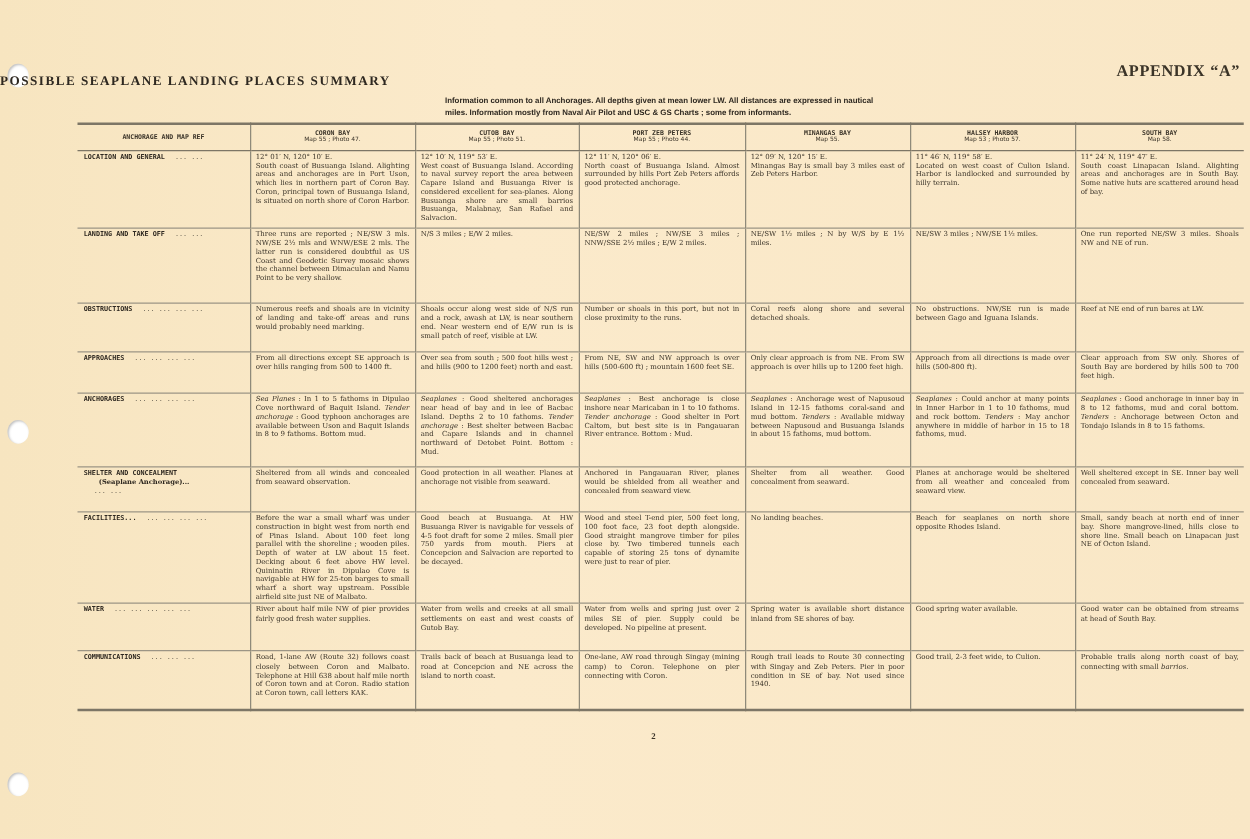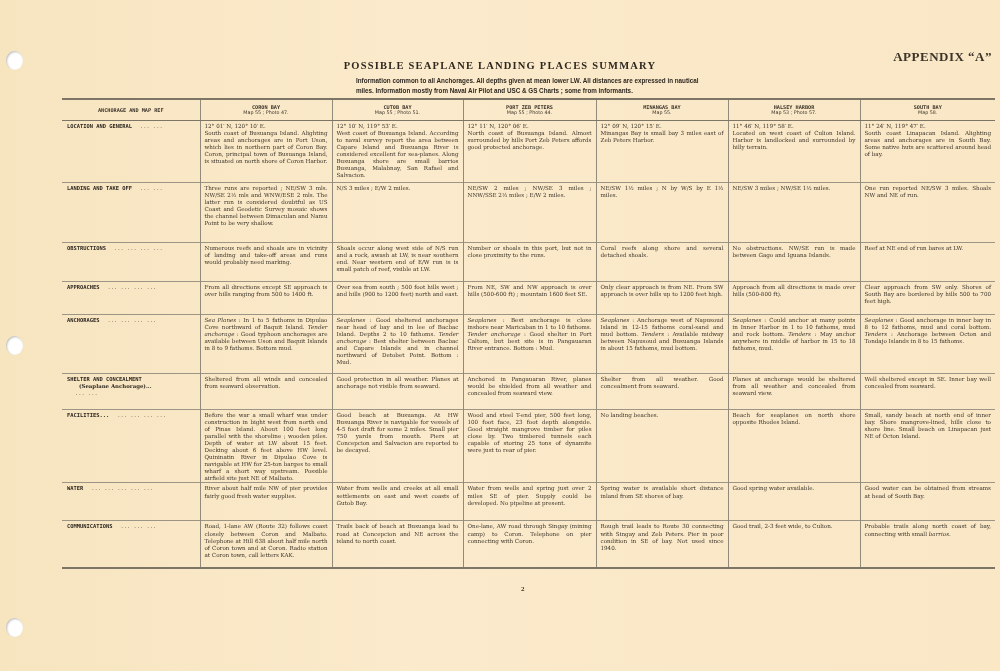--- a/index.html
+++ b/index.html
@@ -14,21 +14,21 @@
   .hole {
     position: absolute; left: 6px; width: 17px; height: 19px;
     border-radius: 50%; background: #ffffff;
     box-shadow: inset 1px 1px 2px rgba(0,0,0,0.25);
   }
   .appendix {
     position: absolute; right: 8px; top: 49px;
     font-family: "Liberation Serif", serif; font-size: 13px; letter-spacing: 0.5px; color: #3b3428; font-weight: bold;
   }
   .title {
-    position: absolute; left: 0; width: 1000px; top: 60px; text-align: center;
+    position: absolute; left: 0; width: 1000px; top: 60px; text-align: left;
     font-family: "Liberation Serif", serif; font-size: 10.5px; font-weight: bold; letter-spacing: 1.2px; color: #2e2820;
   }
   .subtitle {
     position: absolute; left: 356px; top: 76px; width: 360px;
     font-family: "Liberation Sans", sans-serif; font-size: 6.3px; line-height: 9.5px; color: #2e2820; font-weight: bold;
   }
   table.grid {
     position: absolute; left: 62px; top: 98px; width: 933px;
     border-collapse: collapse; table-layout: fixed;
     border-top: 2px solid #7d7666; border-bottom: 2px solid #7d7666;

